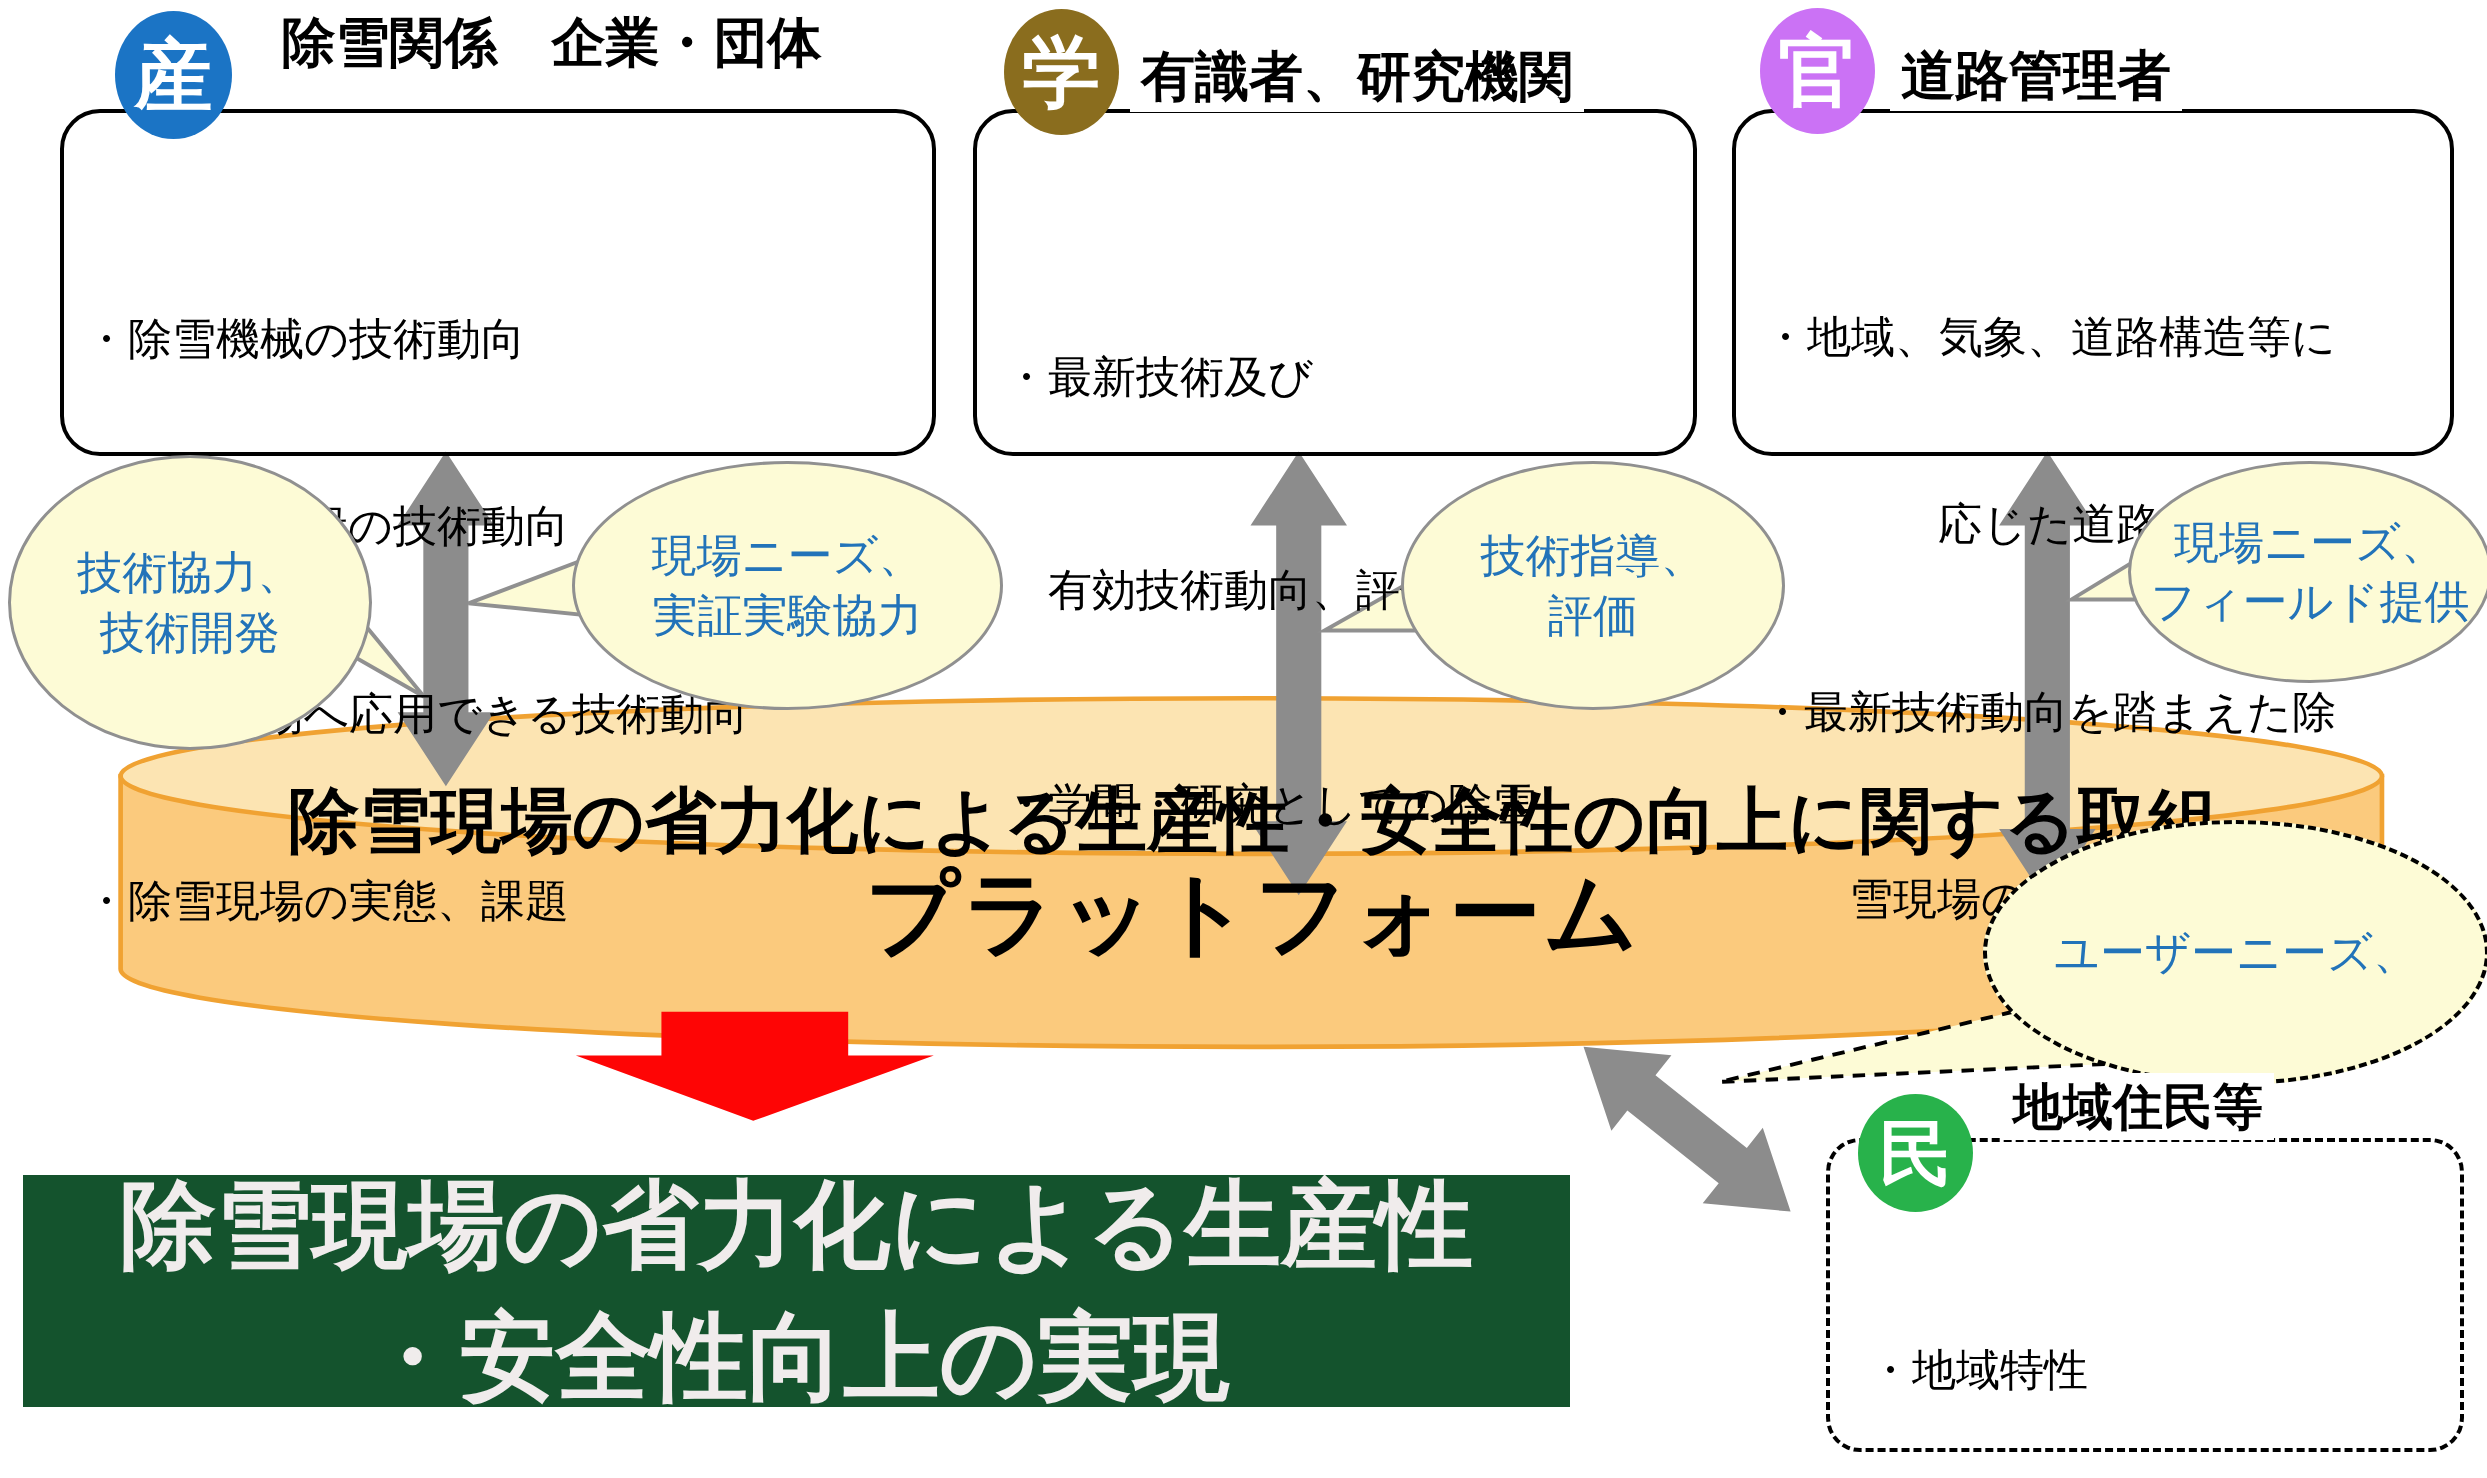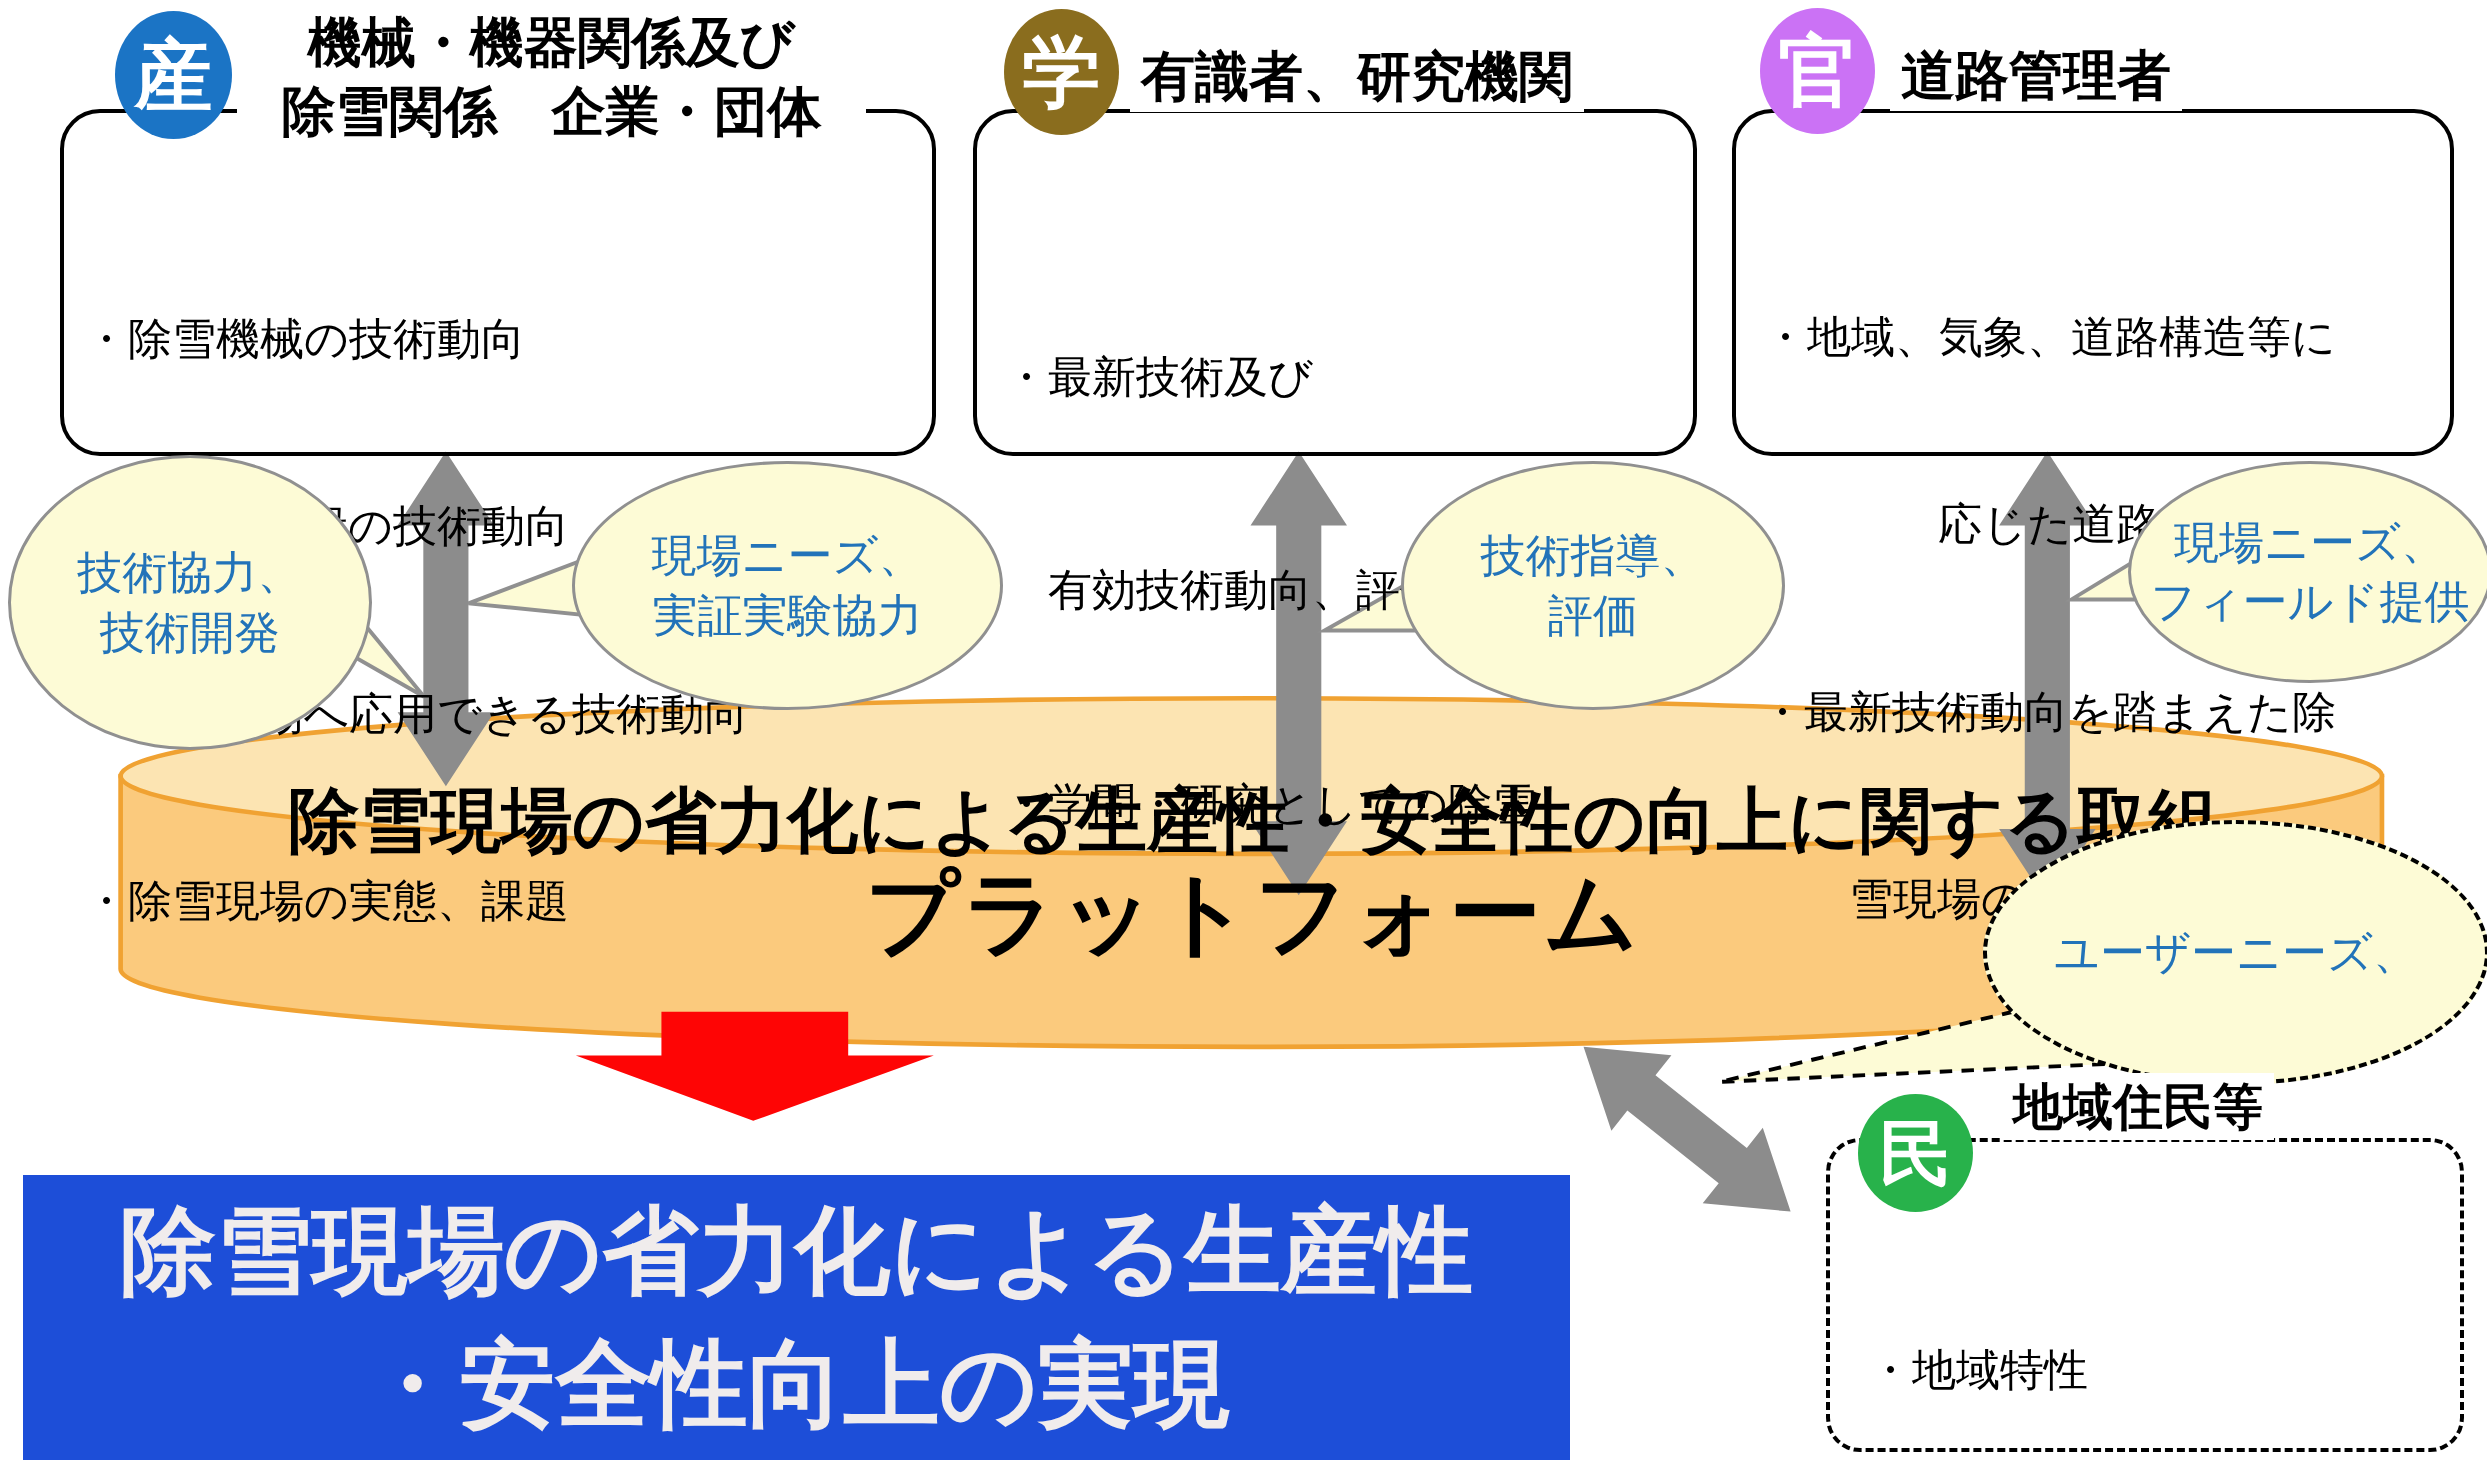--- a/index.html
+++ b/index.html
@@ -30,21 +30,21 @@
     align-items:center;justify-content:center;text-align:center;
   }
   .bubble-dashed{border:4.7px dashed #000;}
   
   .plat-sub{position:absolute;left:125px;top:774px;width:2257px;text-align:center;
     font-weight:bold;font-size:71px;}
   .plat-title{position:absolute;left:125px;top:852px;width:2257px;text-align:center;
     font-weight:bold;font-size:92px;letter-spacing:3.1px;}
   
   .goal{
-    position:absolute;left:23px;top:1175px;width:1547px;height:285px;background:#1d4ed8;
+    position:absolute;left:23px;top:1175px;width:1547px;height:232px;background:#14532d;
     color:#F0ECEC;font-weight:bold;font-size:96px;line-height:1.38;
     display:flex;flex-direction:column;align-items:center;justify-content:center;text-align:center;
   }
 </style>
 </head>
 <body>
 
 <div class="stage">
 
   <svg class="layer" viewBox="0 0 3196 1900">
@@ -63,21 +63,20 @@
     <polygon points="800,700 602,775 800,795" fill="#FDFBD6" stroke="#909090" stroke-width="5"></polygon>
     <polygon points="1870,715 1702,810 1870,810" fill="#FDFBD6" stroke="#909090" stroke-width="5"></polygon>
     <polygon points="2810,680 2662,770 2810,770" fill="#FDFBD6" stroke="#909090" stroke-width="5"></polygon>
     <polygon points="2670,1280 2210,1390 2750,1365" fill="#FDFBD6" stroke="#000000" stroke-width="5" stroke-dasharray="16 12"></polygon>
 
     <polygon points="850,1300 1090,1300 1090,1356 1200,1356 968,1440 740,1356 850,1356" fill="#FE0505"></polygon>
   </svg>
 
   <div class="box" style="left:60px;top:109px;width:868px;height:339px;"></div>
   <div class="title center" style="left:237px;top:6.2px;width:607px;">
-    <div>機械・機器関係及び</div>
     <div>除雪関係　企業・団体</div>
   </div>
   <div class="badge" style="left:115px;top:11px;width:117px;height:128px;background:#1B74C5;">産</div>
   <div class="bullets" style="left:84px;top:183px;">
     <div class="line">・除雪機械の技術動向</div>
     <div class="line">・自動車全般の技術動向</div>
     <div class="line">・除雪現場へ応用できる技術動向</div>
     <div class="line">・除雪現場の実態、課題</div>
   </div>
 

